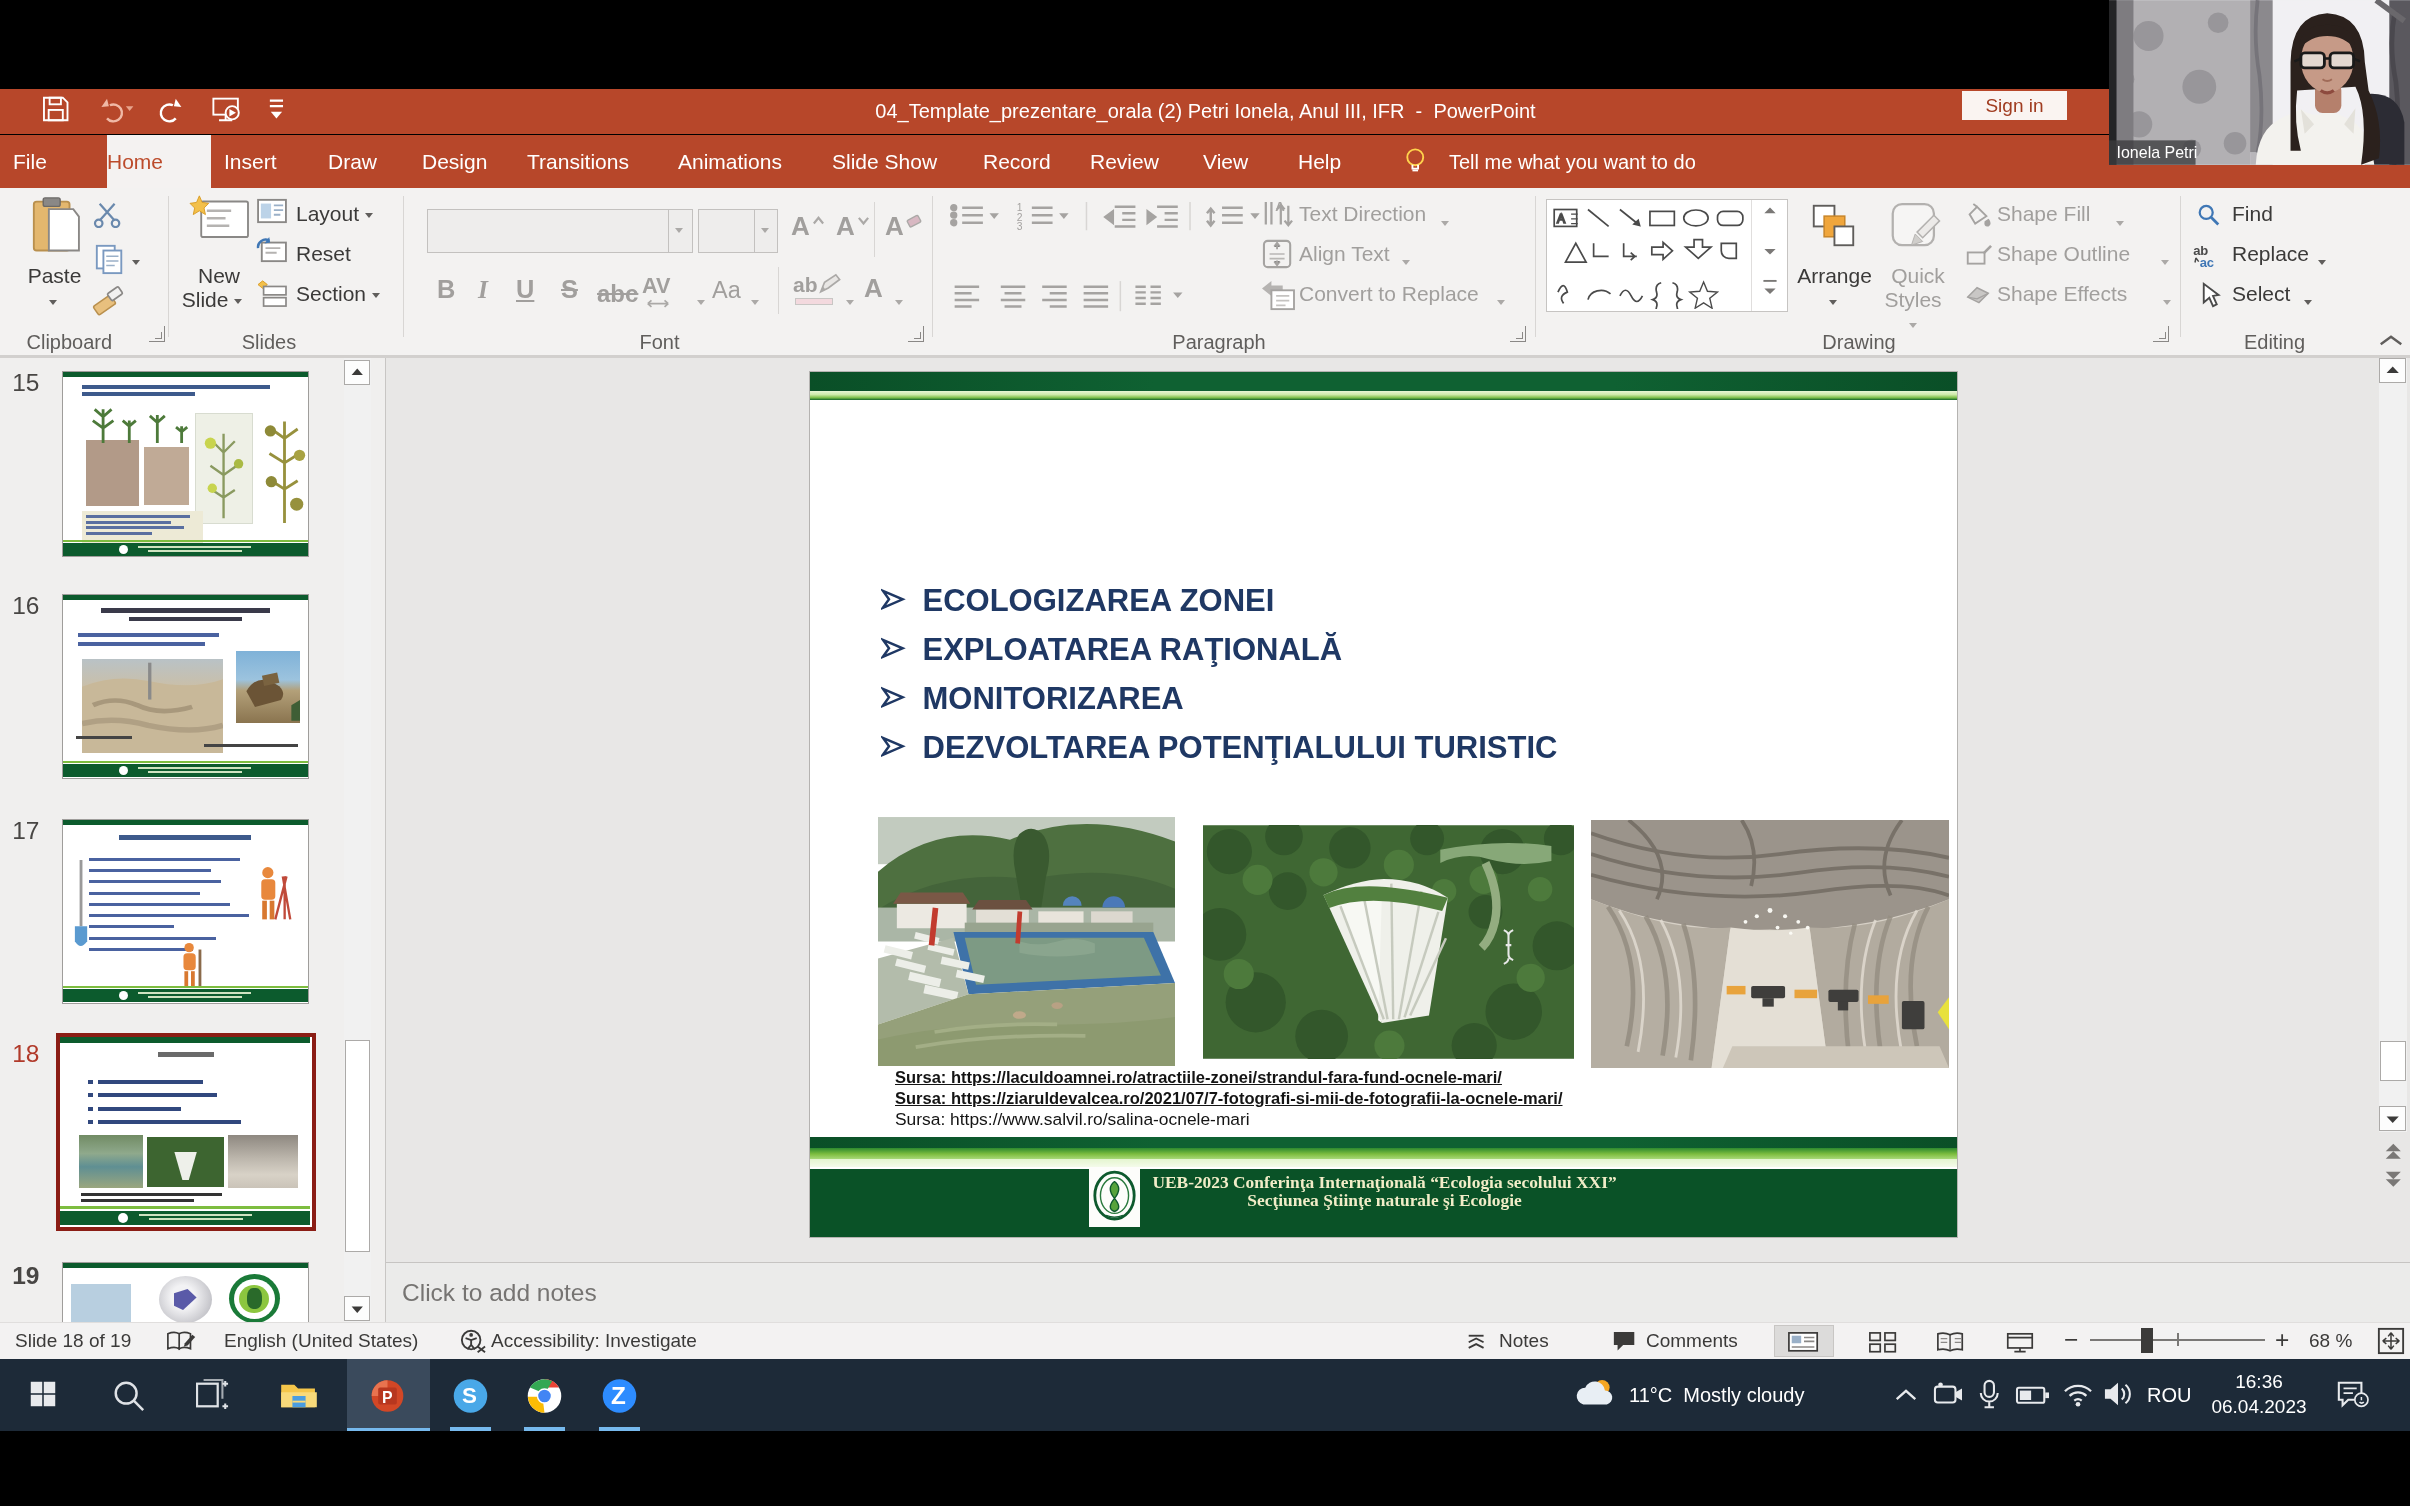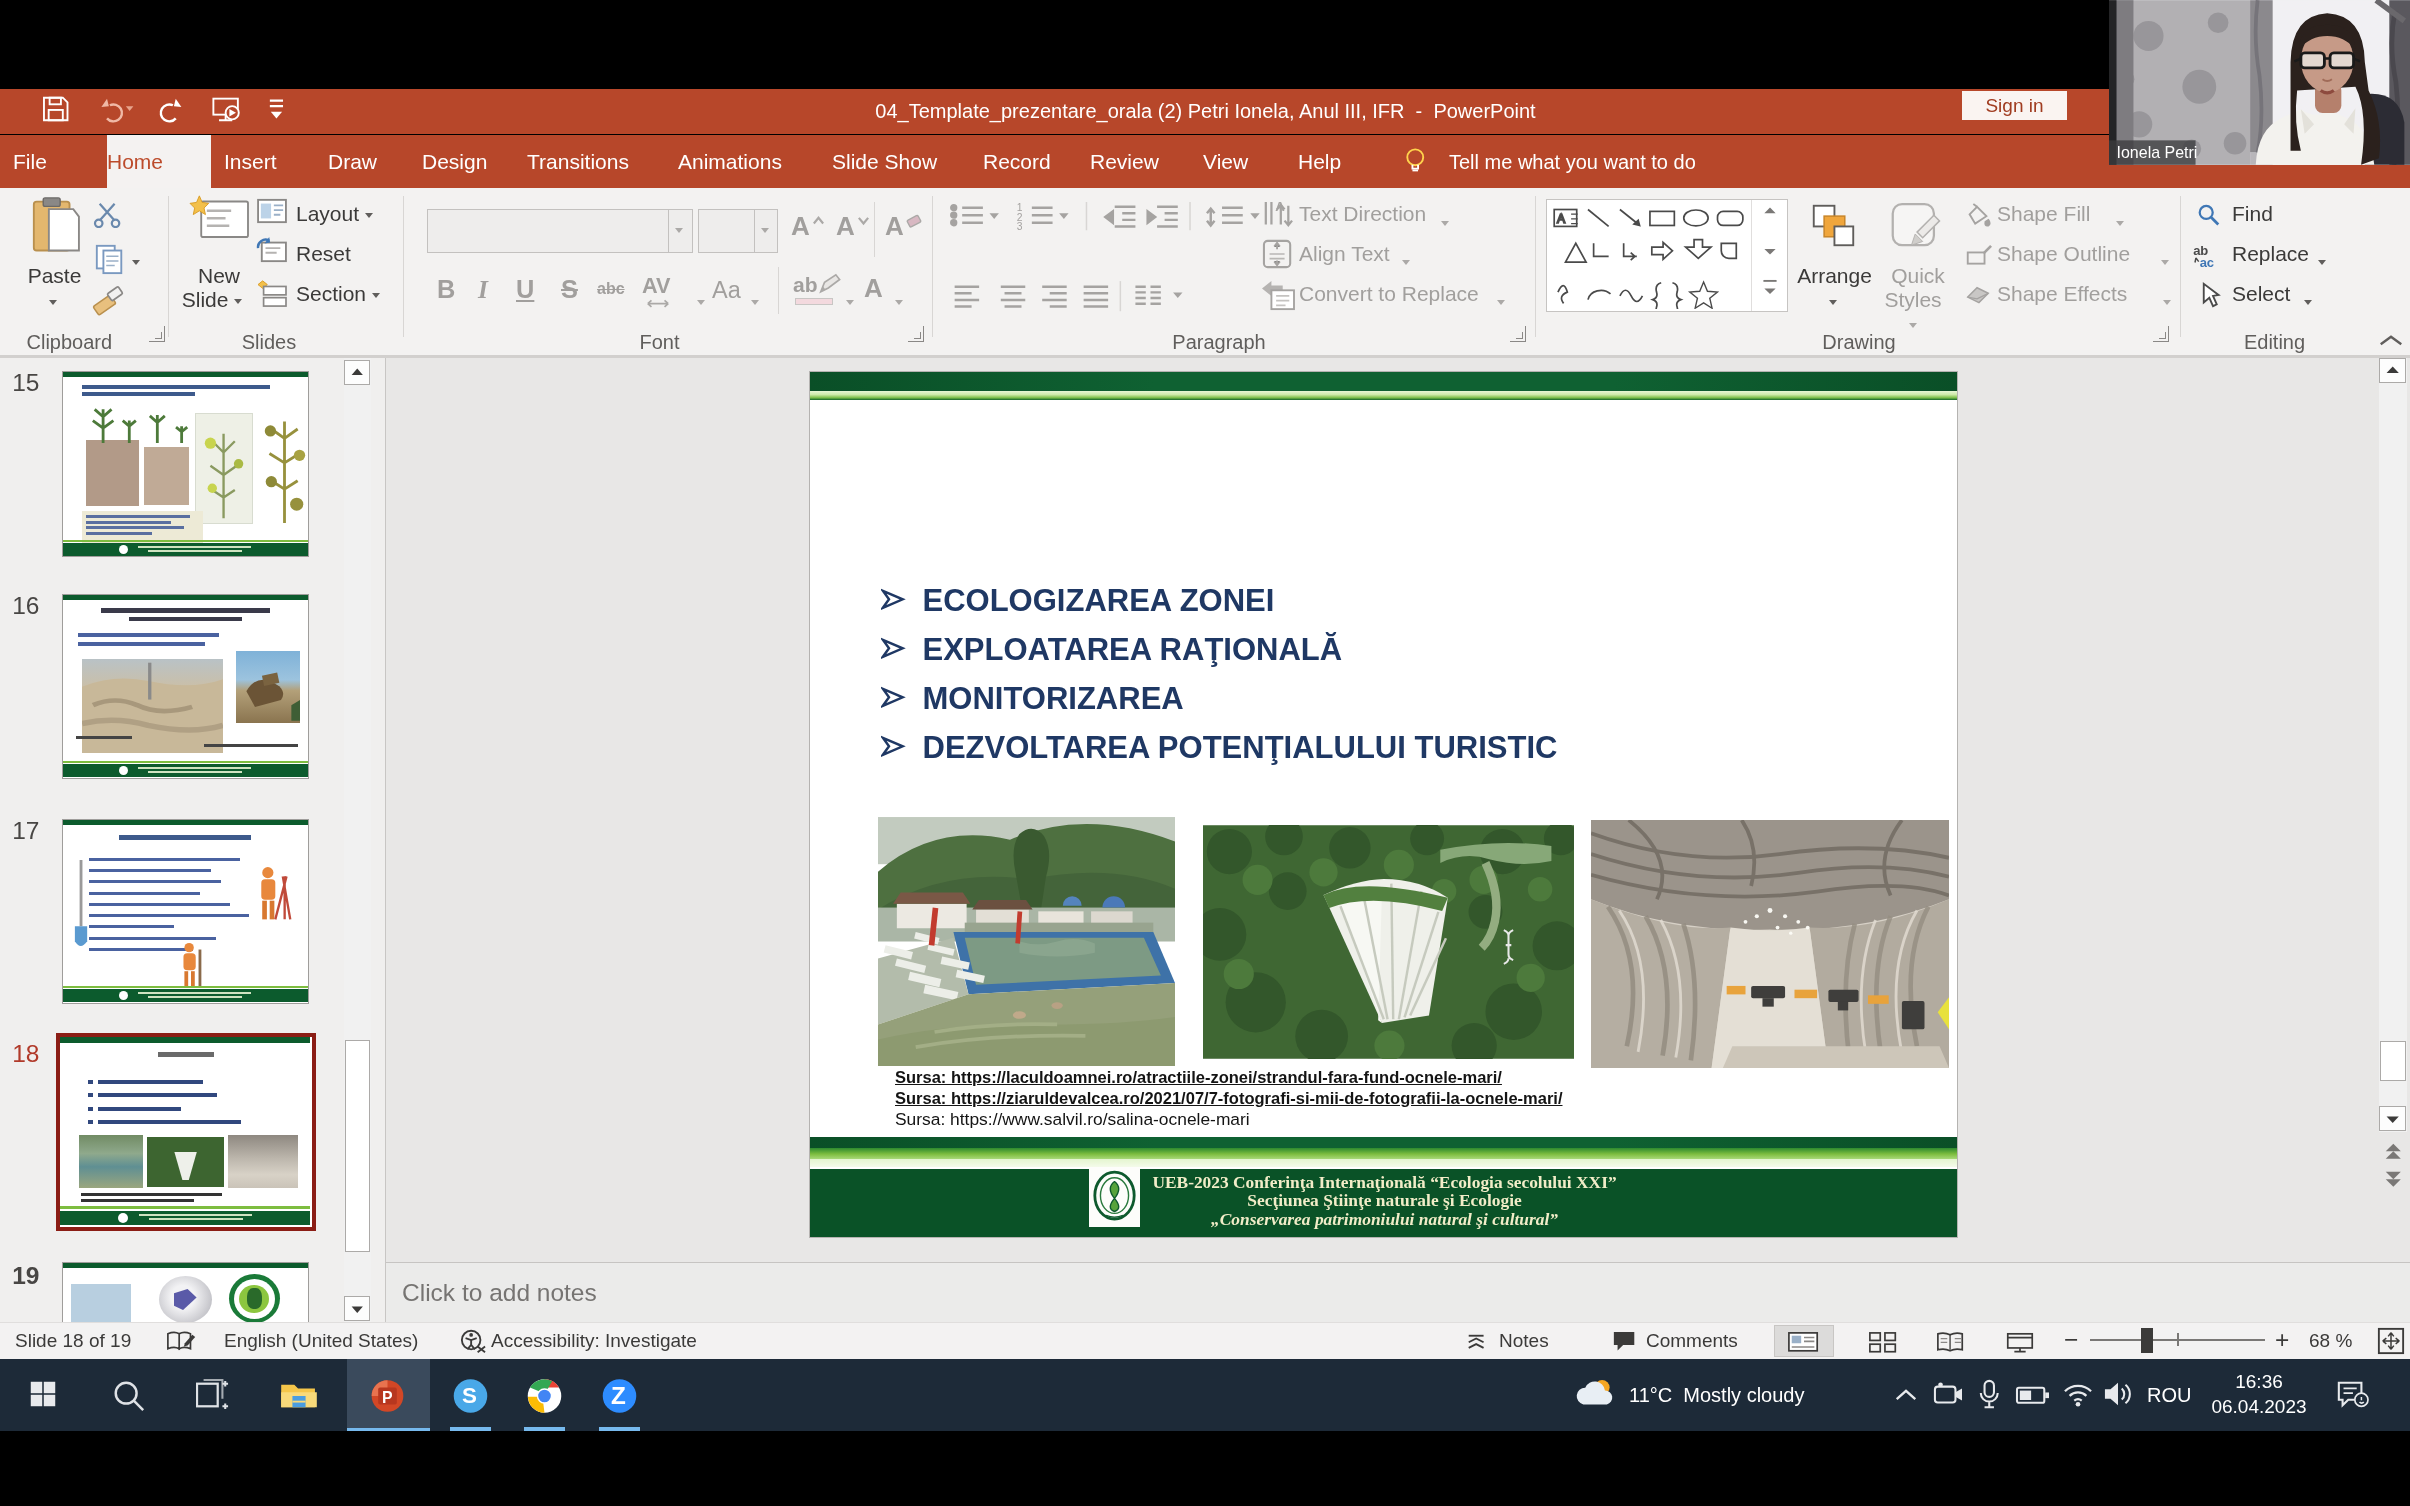--- a/index.html
+++ b/index.html
@@ -200,21 +200,21 @@
     </svg>
   <div class="gsep" style="left:874px;top:202px;height:55px;"></div>
   <div class="rlabel dis" style="left:885px;top:211px;font-size:26px;font-weight:bold;">A</div>
   <svg class="abs" style="left:906px;top:213px;" width="17" height="15" viewBox="0 0 18 16">
       <rect x="2" y="5" width="13" height="8" rx="1.5" transform="rotate(-28 8 9)" fill="#d8b8c2" stroke="#aba9a7" stroke-width="1.5"></rect>
     </svg>
   <div class="rlabel dis" style="left:437px;top:275px;font-size:25.4px;font-weight:bold;">B</div>
   <div class="rlabel dis" style="left:478px;top:275px;font-size:25.4px;font-style:italic;font-family:'Liberation Serif',serif;font-weight:bold;">I</div>
   <div class="rlabel dis" style="left:516px;top:275px;font-size:25.4px;font-weight:bold;text-decoration:underline;">U</div>
   <div class="rlabel dis" style="left:561px;top:275px;font-size:25.4px;font-weight:bold;text-decoration:line-through;">S</div>
-  <div class="rlabel dis" style="left:597px;top:280px;font-size:16px;font-weight:bold;text-decoration:line-through;">abc</div>
+  <div class="rlabel dis" style="left:597px;top:280px;font-size:24px;font-weight:bold;text-decoration:line-through;">abc</div>
   <div class="rlabel dis" style="left:642px;top:273px;font-size:21.7px;font-weight:bold;">AV</div>
   <svg class="abs" style="left:644px;top:299px;" width="28" height="9.4" viewBox="0 0 30 10">
       <path d="M4 5 h22 M4 5 l4 -3.5 M4 5 l4 3.5 M26 5 l-4 -3.5 M26 5 l-4 3.5" stroke="#aba9a7" stroke-width="1.8" fill="none"></path>
     </svg>
   <div class="abs" style="left:697px;top:292px;"><span class="dd dis"></span></div>
   <div class="rlabel dis" style="left:712px;top:277px;font-size:23.5px;">Aa</div>
   <div class="abs" style="left:751px;top:292px;"><span class="dd dis"></span></div>
   <div class="gsep" style="left:778px;top:267px;height:47px;"></div>
   <div class="rlabel dis" style="left:793px;top:273px;font-size:21px;font-weight:bold;">ab</div>
   <svg class="abs" style="left:817px;top:271px;" width="24.5" height="24.5" viewBox="0 0 26 26">
@@ -562,21 +562,20 @@
   <div class="abs" style="left:1089px;top:1167px;width:51px;height:60px;background:#fdfdfb;"></div>
   <svg class="abs" style="left:1092px;top:1170px;" width="45" height="53" viewBox="0 0 48 56">
     <ellipse cx="24" cy="27" rx="21" ry="25" fill="none" stroke="#0e5a2e" stroke-width="3"></ellipse>
     <ellipse cx="24" cy="27" rx="15" ry="19" fill="none" stroke="#2a7a3e" stroke-width="1.5"></ellipse>
     <path d="M24 12 q9 7 0 18 q-9 11 0 14 q9 -3 0 -14 q-9 -11 0 -18" fill="#57a33c" stroke="#0e5a2e" stroke-width="1.5"></path>
     <path d="M15 48 q9 4 18 0" stroke="#0e5a2e" stroke-width="1.2" fill="none"></path>
   </svg>
   <div class="abs" style="left:942px;top:1173px;width:885px;text-align:center;color:#f2edc8;font-family:'Liberation Serif',serif;font-size:17.4px;font-weight:bold;line-height:18.4px;">
     <div>UEB-2023 Conferinţa Internaţională “Ecologia secolului XXI”</div>
     <div>Secţiunea Ştiinţe naturale şi Ecologie</div>
-    <div style="font-style:italic;">„Conservarea patrimoniului natural şi cultural”</div>
   </div>
   <div class="abs" id="notes-divider"></div>
   <div class="abs" id="notesarea"></div>
   <div id="notes-text" style="position:absolute;left:402px;top:1279px;font-size:24.5px;color:#767472;">Click to add notes</div>
 
   <div class="tnum" style="top:369px;">15</div>
   <div class="thumb" style="top:371px;height:186px;">
     <div class="abs" style="left:0;top:0;width:245px;height:4.7px;background:#0c5b2d;"></div>
     <div class="abs" style="left:19px;top:13px;width:188px;height:3.8px;background:#3d5a8c;"></div>
     <div class="abs" style="left:19px;top:20px;width:113px;height:3.8px;background:#3d5a8c;"></div>

